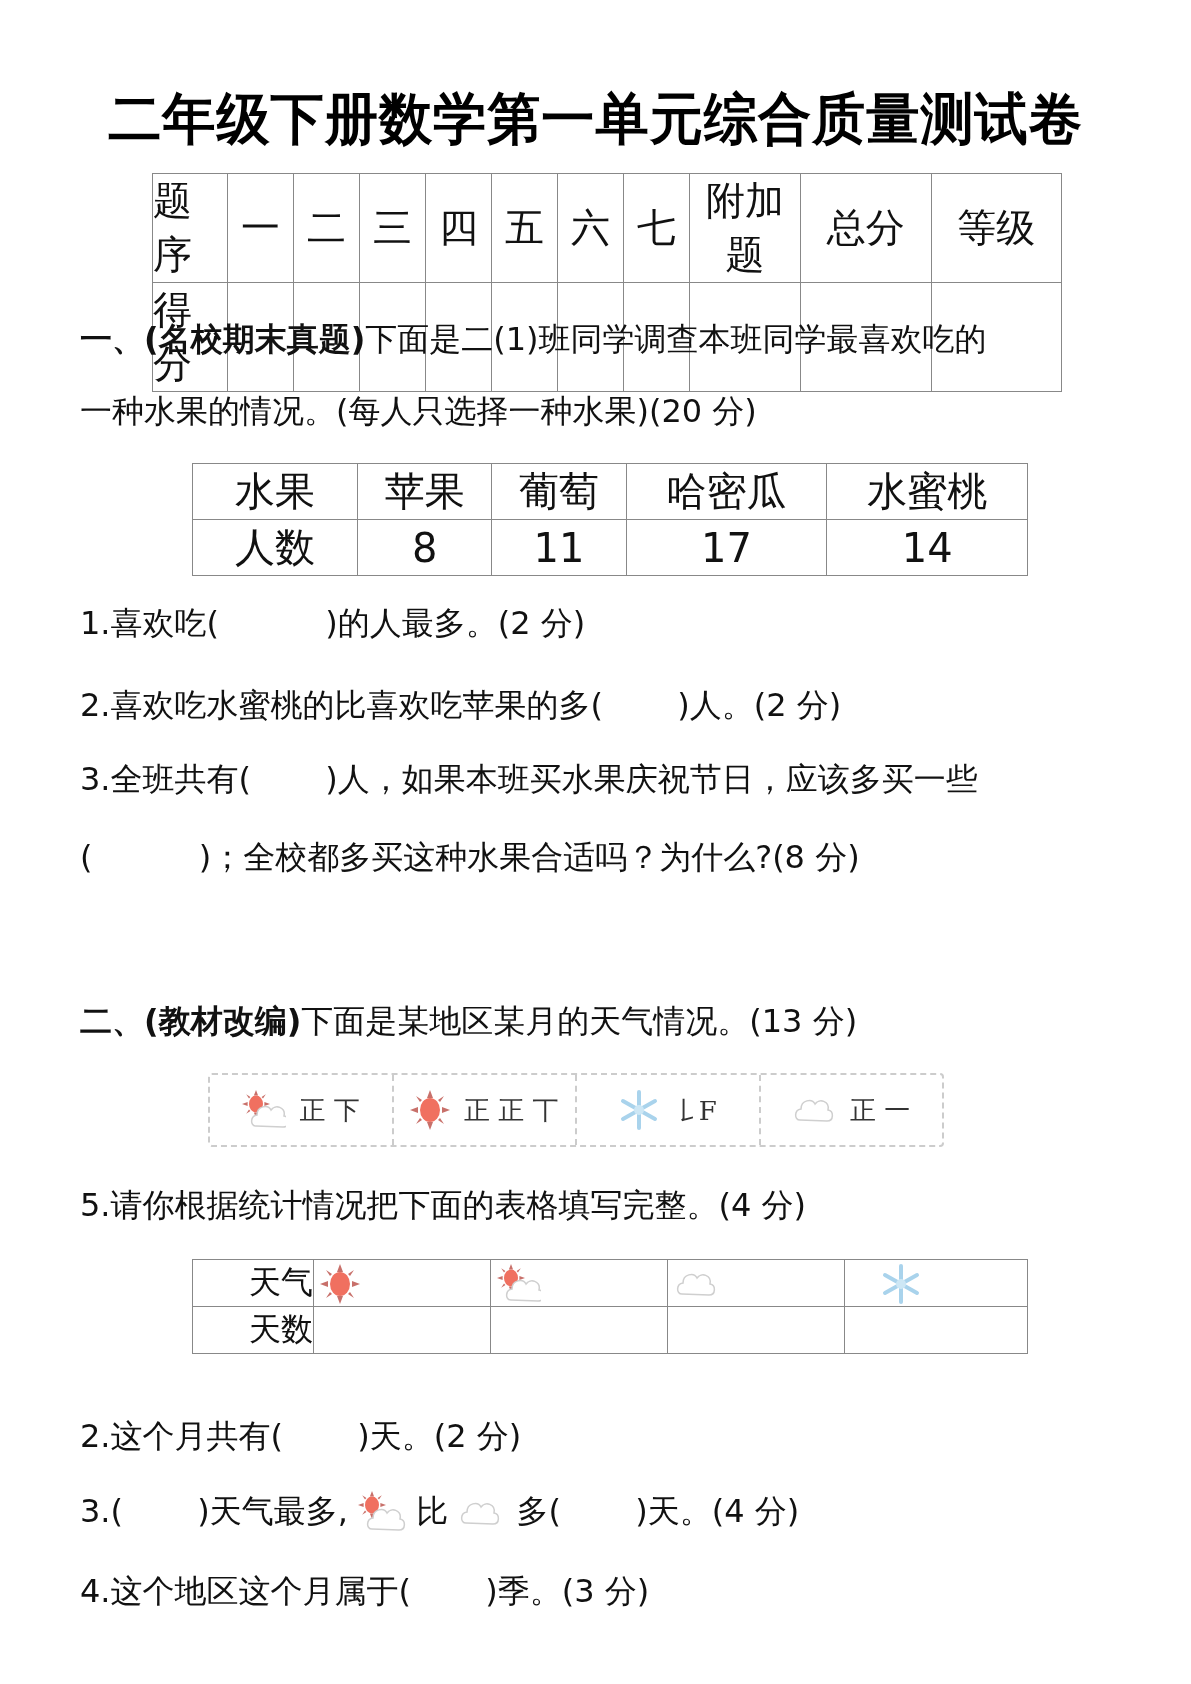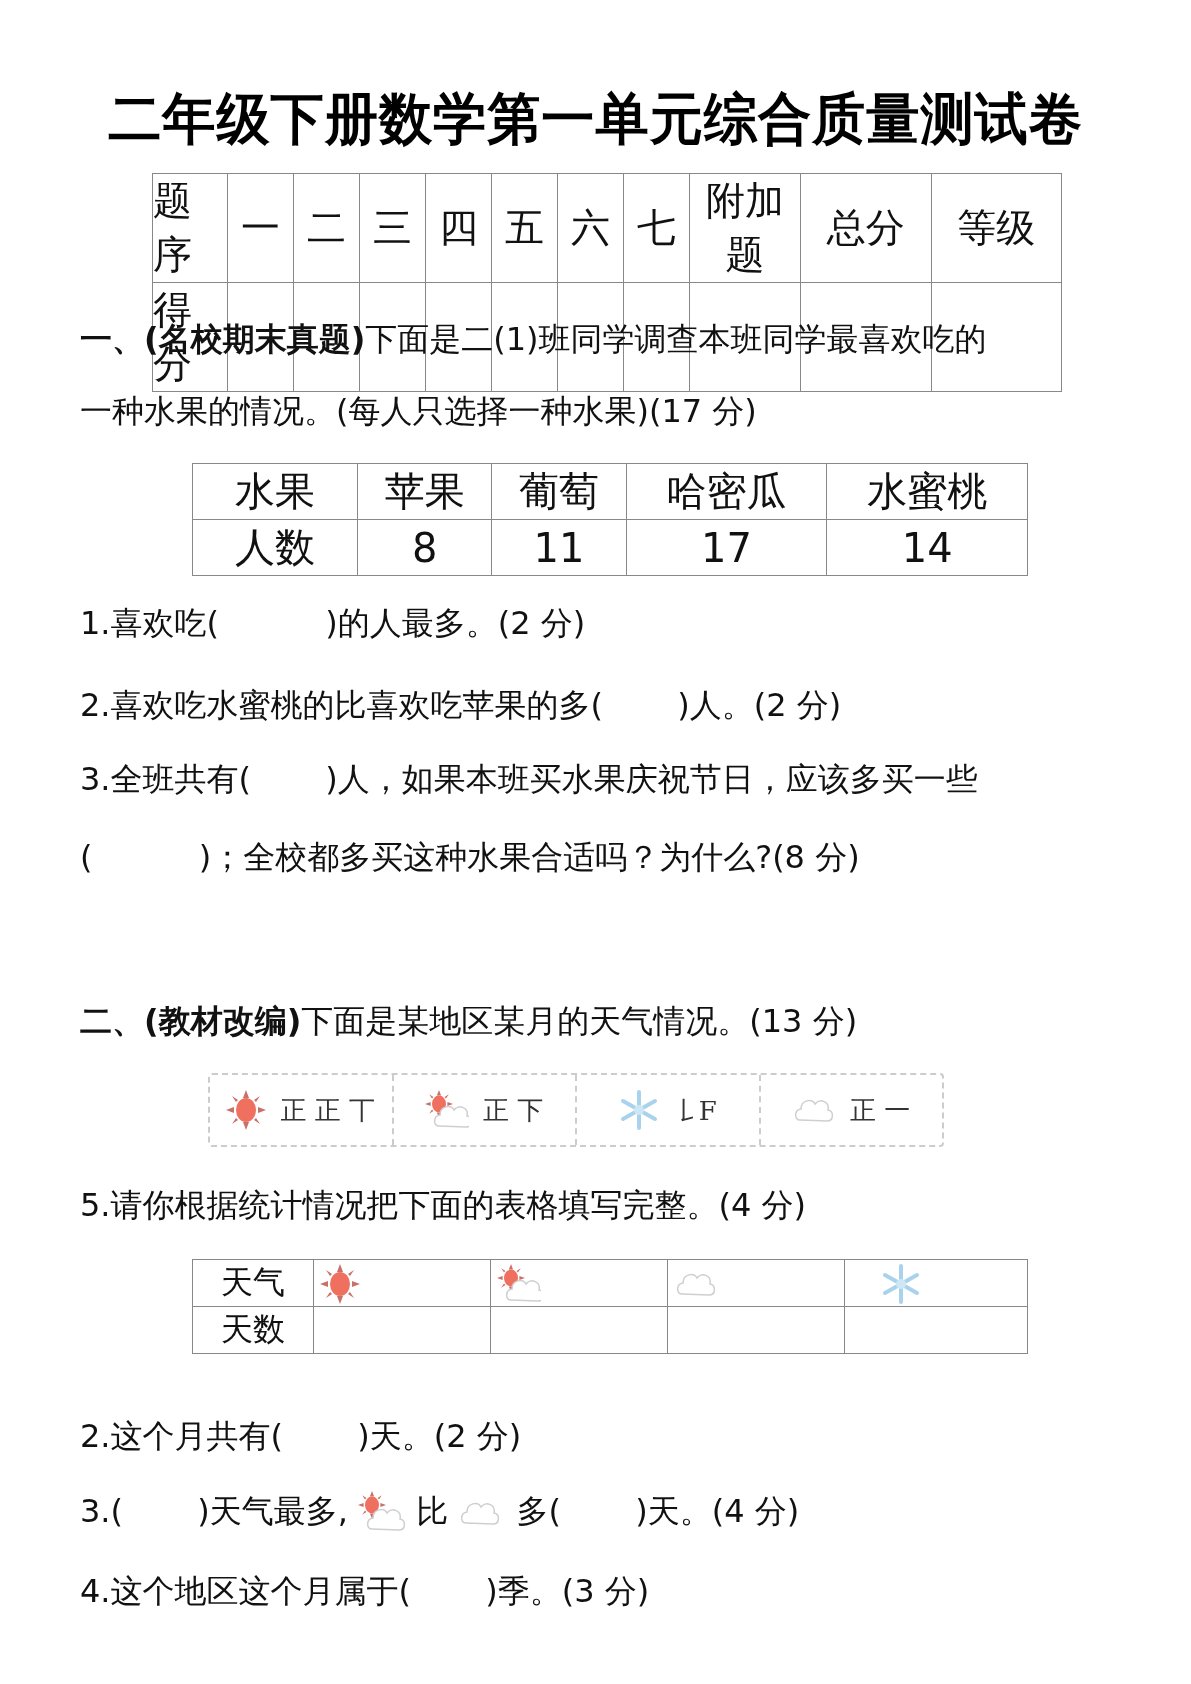--- a/index.html
+++ b/index.html
@@ -14,21 +14,21 @@
   .score-table td:first-child { text-align:left; width:74px; }
   .line { font-size:32px; left:80px; white-space:nowrap; }
   .b { font-weight:bold; }
   .fruit-table { left:192px; top:463px; width:836px; }
   .fruit-table td { border:1.2px solid #888; height:46px; text-align:center; font-size:40px; padding:0; }
   .tally-box { left:208px; top:1073px; width:732px; height:70px; border:2px dashed #ccc; border-radius:4px; display:flex; }
   .tally-cell { flex:1; display:flex; align-items:center; justify-content:center; gap:14px; border-right:2px dashed #ccc; font-size:26px; color:#333; font-family:"DejaVu Serif",serif; }
   .tally-cell:last-child { border-right:none; }
   .weather-table { left:192px; top:1259px; width:836px; }
   .weather-table td { border:1.2px solid #888; height:46px; font-size:32px; padding:0 0 0 6px; }
-  .weather-table td:first-child { text-align:center; width:120px; padding:0; }
+  .weather-table td:first-child { text-align:right; width:120px; padding:0; }
   .inline-icon { display:inline-block; vertical-align:middle; }
 </style>
 </head>
 <body>
 
 <svg width="0" height="0" style="position:absolute">
   <defs>
     <g id="sun">
       <g fill="#c8706a">
         <polygon points="20,0 23,8 17,8"></polygon>
@@ -85,21 +85,21 @@
     <td></td>
     <td></td>
     <td></td>
   </tr>
 </tbody>
   </table>
 
 <div class="abs line" style="top:318px">
   <span class="b">一、</span><span class="b">(名校期末真题)</span><span>下面是二(1)班同学调查本班同学最喜欢吃的</span>
 </div>
-<div class="abs line" style="top:390px">一种水果的情况。(每人只选择一种水果)(17 分)</div>
+<div class="abs line" style="top:390px">一种水果的情况。(每人只选择一种水果)(20 分)</div>
 
 <table class="abs fruit-table">
   <tbody>
       <tr>
     <td style="width:164px">水果</td>
     <td>苹果</td>
     <td>葡萄</td>
     <td>哈密瓜</td>
     <td>水蜜桃</td>
   </tr>
@@ -117,38 +117,38 @@
 <div class="abs line" style="top:684px">2.喜欢吃水蜜桃的比喜欢吃苹果的多(　　 )人。(2 分)</div>
 <div class="abs line" style="top:758px">3.全班共有(　　 )人，如果本班买水果庆祝节日，应该多买一些</div>
 <div class="abs line" style="top:836px">(　　　 )；全校都多买这种水果合适吗？为什么?(8 分)</div>
 
 <div class="abs line" style="top:1000px">
   <span class="b">二、</span><span class="b">(教材改编)</span><span>下面是某地区某月的天气情况。(13 分)</span>
 </div>
 
 <div class="abs tally-box">
   <div class="tally-cell">
-    <svg width="40" height="40">
-        <use href="#sun"></use>
-      </svg>
-    <span>正 正 丅</span>
-  </div>
-  <div class="tally-cell">
     <svg width="44" height="40">
         <g transform="scale(0.7)">
           <use href="#sun"></use>
         </g>
         <g transform="translate(6,6)">
           <use href="#cloud"></use>
         </g>
       </svg>
     <span>正 下</span>
   </div>
   <div class="tally-cell">
     <svg width="40" height="40">
+        <use href="#sun"></use>
+      </svg>
+    <span>正 正 丅</span>
+  </div>
+  <div class="tally-cell">
+    <svg width="40" height="40">
         <use href="#snow"></use>
       </svg>
     <span>𠄌F</span>
   </div>
   <div class="tally-cell">
     <svg width="44" height="40">
         <use href="#cloud"></use>
       </svg>
     <span>正 一</span>
   </div>

